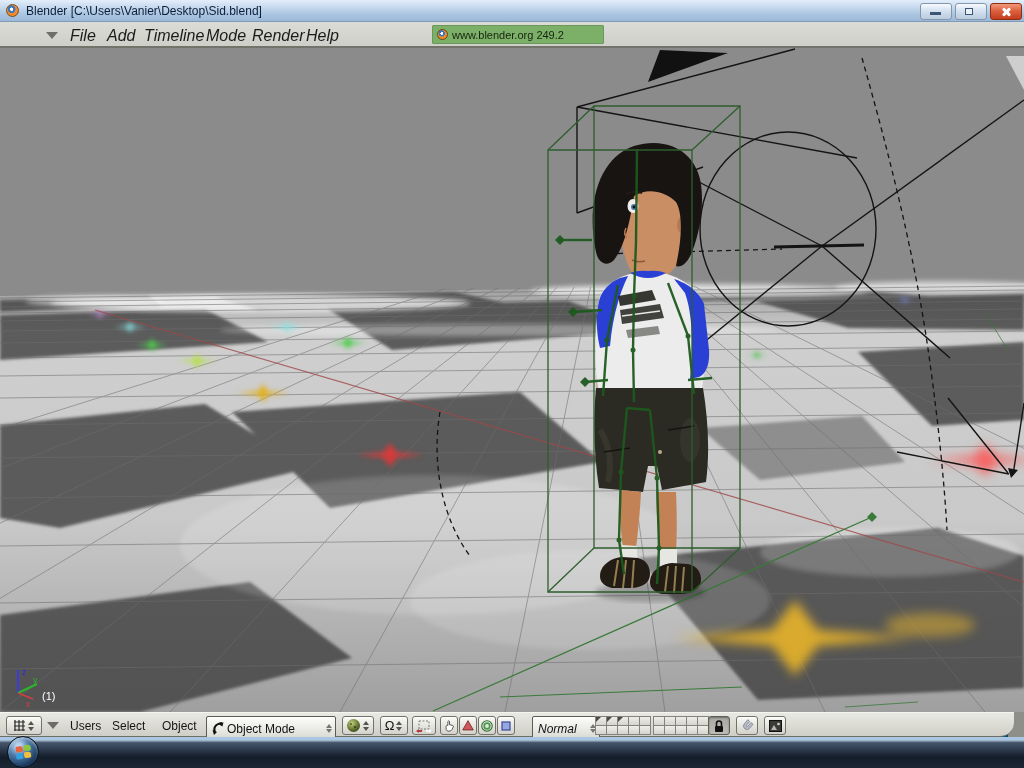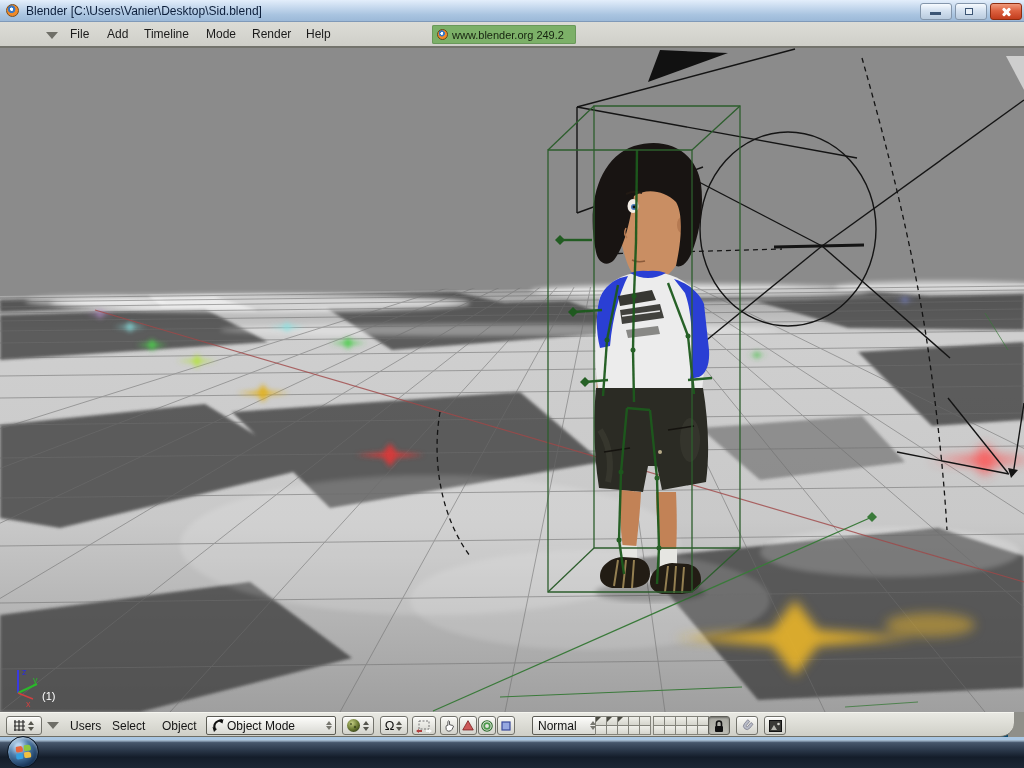--- a/index.html
+++ b/index.html
@@ -24,22 +24,22 @@
   .glyph-x{position:absolute;left:50%;top:50%;width:12px;height:12px;transform:translate(-50%,-50%);}
   .glyph-x::before,.glyph-x::after{content:"";position:absolute;left:5px;top:1px;width:3px;height:10px;background:#fff;border-radius:1px;}
   .glyph-x::before{transform:rotate(45deg);}
   .glyph-x::after{transform:rotate(-45deg);}
 
   
   .menubar{position:absolute;left:0;top:22px;width:1024px;height:26px;
     background:linear-gradient(#dcdcd6,#cfcfc9);border-bottom:2px solid #73736c;}
   .mb-tri{position:absolute;left:46px;top:10px;width:0;height:0;
     border-left:6px solid transparent;border-right:6px solid transparent;border-top:7px solid #6f6f68;}
-  .mb-item{position:absolute;top:5px;font-size:12px;color:#1b1b1b;cursor:default;}
-  .badge{position:absolute;left:432px;top:3px;width:144px;height:19px;background:#7cb068;
+  .mb-item{position:absolute;top:5px;font-size:16px;color:#1b1b1b;cursor:default;font-style:italic;}
+  .badge{position:absolute;left:432px;top:3px;width:172px;height:19px;background:#7cb068;
     border-radius:2px;display:flex;align-items:center;box-shadow:inset 0 0 0 1px #69985a;text-align:right;}
   .badge .bicon{width:11px;height:11px;border-radius:50%;margin:0 4px 0 5px;
     background:radial-gradient(circle at 42% 38%, #fff 0 16%, #3a78c4 20% 38%, #f08a2a 44% 100%);border:1px solid #6a4418;}
   .badge span{font-size:11px;color:#16230f;}
   .stats{position:absolute;left:597px;top:6px;font-size:11.5px;color:#23231f;white-space:pre;}
 
   
   .viewport{position:absolute;left:0;top:48px;width:1024px;height:664px;background:#8b8b8b;}
   .viewport svg{position:absolute;left:0;top:0;}
 
@@ -51,21 +51,21 @@
   .raised{background:linear-gradient(#fafaf6,#d2d2cb);border:1px solid #72726b;border-radius:3px;
     box-shadow:inset 0 1px 0 #fff;}
   .pressed{background:linear-gradient(#a9a9a1,#bdbdb5);border:1px solid #5f5f58;border-radius:3px;
     box-shadow:inset 0 1px 2px rgba(0,0,0,.35);}
   .hbtn{position:absolute;top:3px;height:19px;display:flex;align-items:center;justify-content:center;}
   .spin{display:flex;flex-direction:column;align-items:center;justify-content:center;gap:2px;width:9px;height:19px;}
   .spin i{width:0;height:0;border-left:3px solid transparent;border-right:3px solid transparent;}
   .spin .up{border-bottom:4px solid #55554e;}
   .spin .dn{border-top:4px solid #55554e;}
   .hmenu{position:absolute;top:6px;font-size:12px;color:#161616;}
-  .combo{position:absolute;top:3px;height:19px;border:1px solid #5c5c55;border-radius:2px;
+  .combo{position:absolute;top:3px;height:25px;border:1px solid #5c5c55;border-radius:2px;
     background:linear-gradient(#fdfdfb,#d8d8d2);display:flex;align-items:center;box-shadow:inset 0 1px 0 #fff;}
   .combo .lbl{font-size:12px;color:#111;}
   .combo .arr{margin-left:auto;margin-right:3px;display:flex;flex-direction:column;gap:1px;}
   .combo .arr i{width:0;height:0;border-left:3.5px solid transparent;border-right:3.5px solid transparent;}
   .combo .arr .up{border-bottom:4px solid #777770;}
   .combo .arr .dn{border-top:4px solid #777770;}
   .collapse-tri{position:absolute;left:47px;top:9px;width:0;height:0;
     border-left:6px solid transparent;border-right:6px solid transparent;border-top:7px solid #6d6d66;}
   .layers{position:absolute;top:4px;display:grid;grid-template-columns:repeat(5,11px);grid-template-rows:repeat(2,9px);}
   .cell{position:relative;background:linear-gradient(#efefe9,#d5d5cd);border:1px solid #83837b;margin:-1px 0 0 -1px;}
@@ -455,21 +455,21 @@
         <circle cx="8" cy="8" r="6" fill="none" stroke="#2a6a2a" stroke-width="1.2"></circle>
         <circle cx="8" cy="8" r="3.2" fill="none" stroke="#4a9a4a" stroke-width="2"></circle>
       </svg>
     </span>
     <span class="hbtn raised" style="left:497px;width:18px;">
       <svg width="12" height="12" viewBox="0 0 12 12">
         <rect x="2" y="2" width="8" height="8" fill="#96a8e0" stroke="#3a4a9a" stroke-width="1.2"></rect>
       </svg>
     </span>
 
-    <span class="combo" style="left:532px;width:68px;">
+    <span class="combo" style="left:532px;width:68px;font-style:italic;">
       <span class="lbl" style="margin-left:5px">Normal</span>
       <span class="arr">
           <i class="up"></i>
           <i class="dn"></i>
         </span>
     </span>
 
     <span class="layers" style="left:596px;">
       <span class="cell m"></span>
         <span class="cell m"></span>

